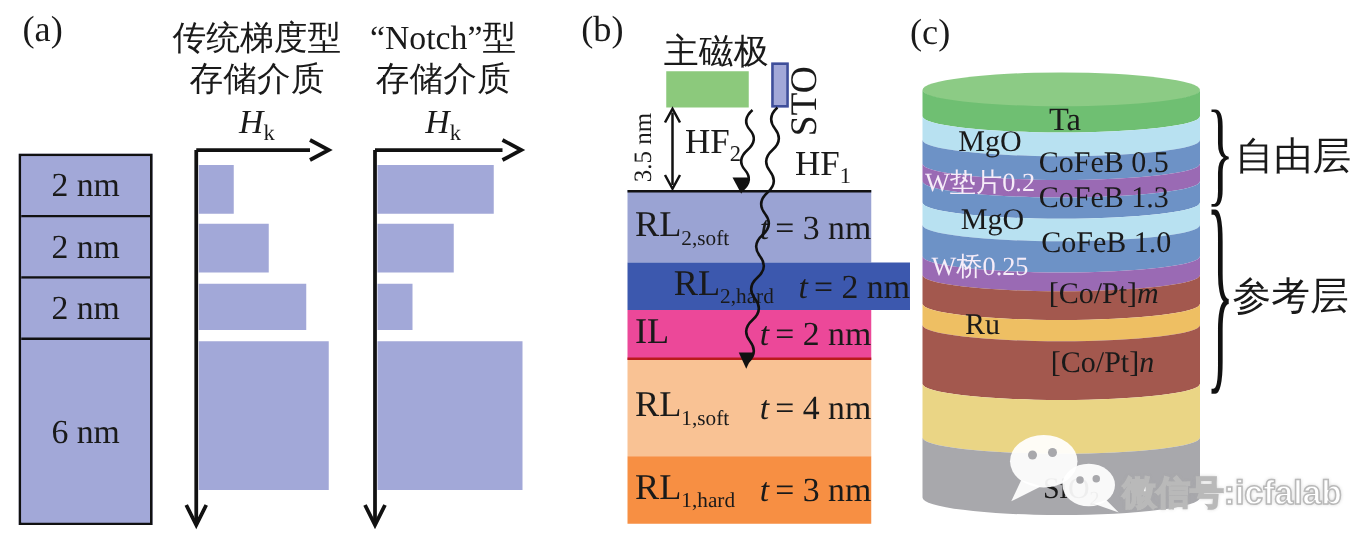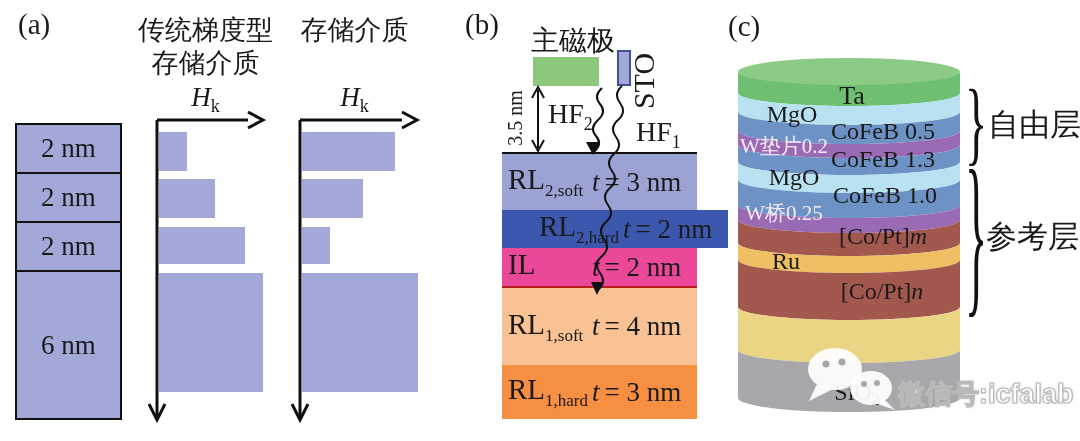--- a/index.html
+++ b/index.html
@@ -26,21 +26,21 @@
   .abox.b4{height:146px;line-height:146px;}
   .bar{fill:#a2a8d8;}
   .axis{stroke:#111;stroke-width:3;fill:none;}
 
   
   .pole-rect{left:93px;top:57px;width:66px;height:29px;background:#8cc97c;}
   .sto-rect{left:177px;top:50px;width:14px;height:36px;background:#a2a8d8;border:2px solid #3f4f9a;box-sizing:border-box;}
   .vtext{transform:rotate(-90deg);transform-origin:center;white-space:nowrap;text-align:center;}
   .hfl{font-size:28px;}
   .bstack{left:62px;top:152px;width:195px;}
-  .blayer{position:relative;width:195px;display:flex;align-items:center;}
+  .blayer{position:relative;width:195px;display:flex;align-items:center;justify-content:space-between;}
   .blayer .lname{font-size:29px;margin-left:6px;width:84px;white-space:nowrap;}
   .blayer .lname sub{font-size:17px;}
   .blayer .lval{font-size:27px;white-space:nowrap;}
   .blayer .lval i{font-style:italic;margin-right:5px;}
   .l-rl2soft{height:56px;background:#9aa3d3;border-top:2px solid #111;}
   .l-rl2hard{height:38px;background:#3c58ae;padding-left:31px;}
   .l-il{height:38px;background:#ec4899;border-bottom:2px solid #b91c1c;}
   .l-rl1soft{height:77px;background:#f9c294;}
   .l-rl1hard{height:54px;background:#f78f43;}
 
@@ -87,20 +87,21 @@
       <rect class="bar" x="302" y="273" height="119" width="116"></rect>
     </svg>
 
     <div class="abs plabel" style="left:18px;top:8px;">(a)</div>
 
     <div class="abs atitle" style="left:118px;top:14px;width:175px;">
       <div>传统梯度型</div>
       <div>存储介质</div>
     </div>
     <div class="abs atitle" style="left:272px;top:14px;width:165px;">
+      <div>“Notch”型</div>
       <div>存储介质</div>
     </div>
 
     <div class="abs hk" style="left:118px;top:82px;width:175px;">
       <i>H</i><sub>k</sub>
     </div>
     <div class="abs hk" style="left:272px;top:82px;width:165px;">
       <i>H</i><sub>k</sub>
     </div>
 

